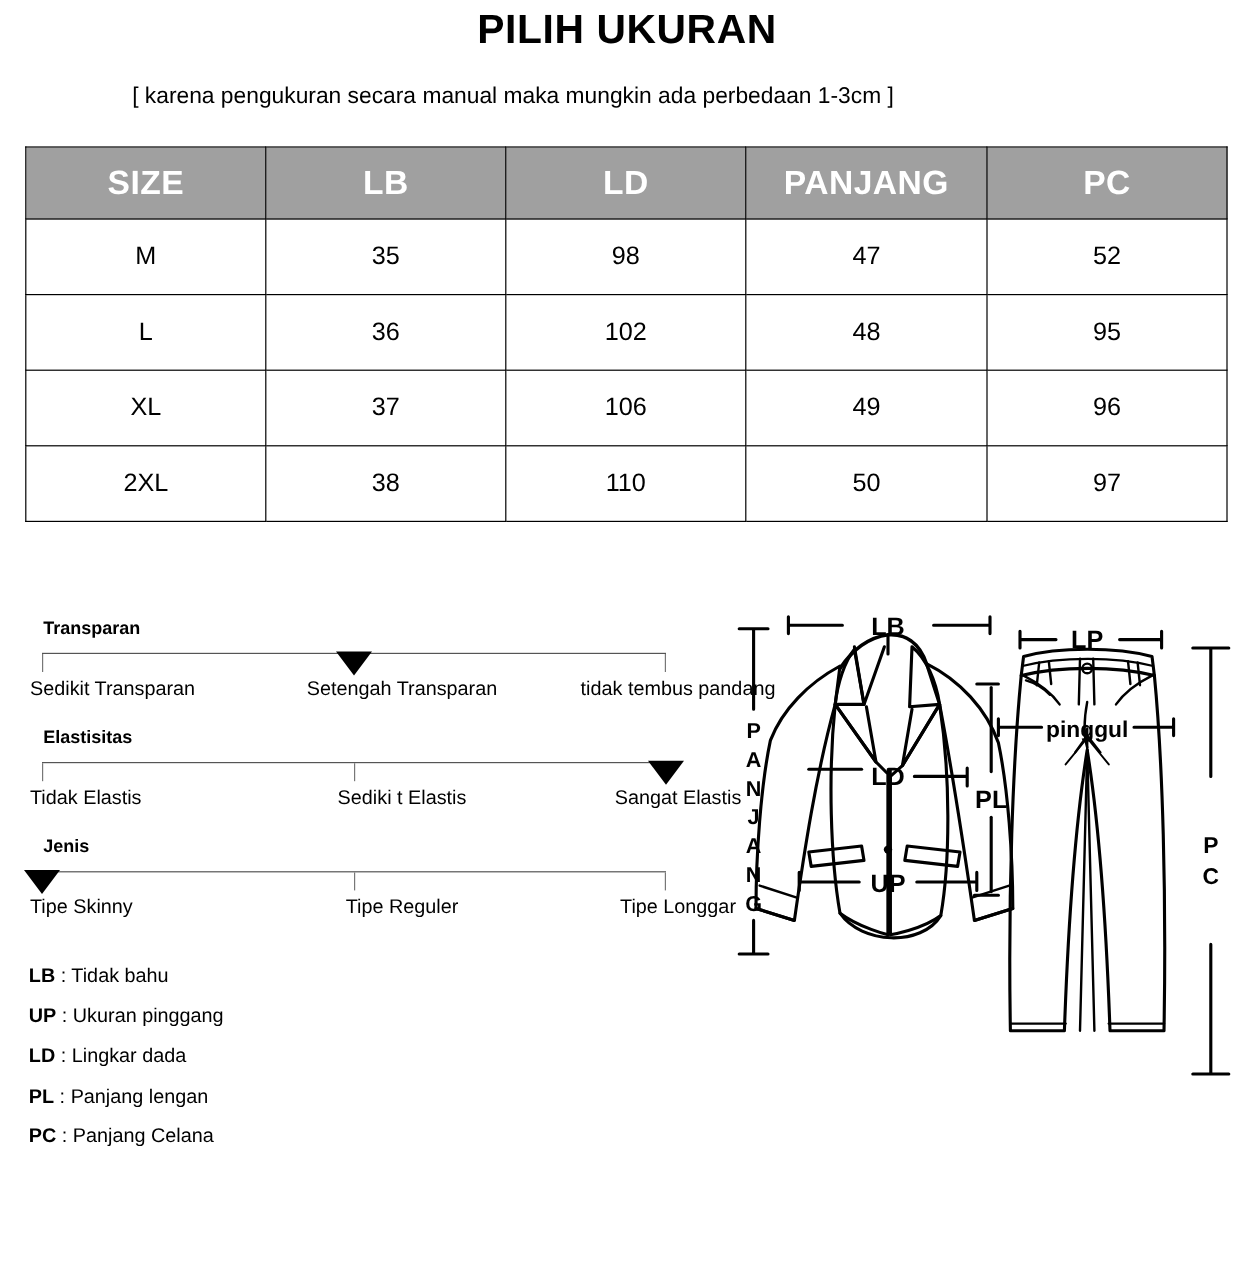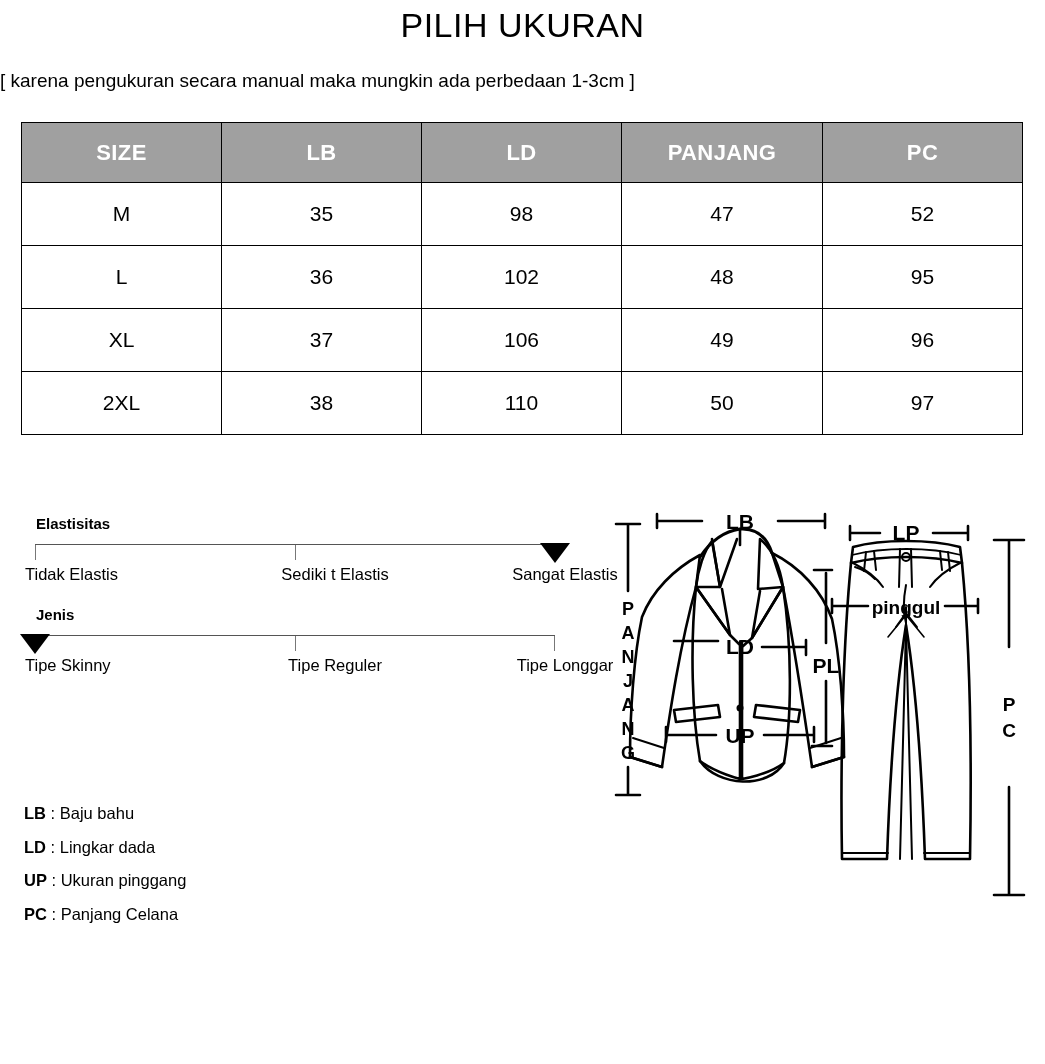--- a/index.html
+++ b/index.html
@@ -5,38 +5,38 @@
   html,body{margin:0;padding:0;background:#ffffff;}
   body{
     width:1045px;height:1064px;position:relative;overflow:hidden;
     font-family:"Liberation Sans","DejaVu Sans",sans-serif;
     color:#000000;
   }
 
   
   #page-title{
     position:absolute;left:0;top:6px;width:1045px;text-align:center;
-    font-size:34px;font-weight:normal;letter-spacing:.5px;
+    font-size:34px;font-weight:bold;letter-spacing:.5px;
   }
   #page-subtitle{
-    position:absolute;left:0;top:70px;width:855px;
+    position:absolute;left:0;top:70px;width:855px;text-align:center;
     font-size:19px;font-weight:400;
   }
 
   
   #size-table{
     position:absolute;left:21px;top:122px;width:1001px;
     border-collapse:collapse;table-layout:fixed;
   }
   #size-table th,#size-table td{
     border:1px solid #000;text-align:center;vertical-align:middle;
   }
   #size-table thead th{
     background:#a0a0a0;color:#ffffff;height:57px;
-    font-size:22px;font-weight:bold;letter-spacing:.4px;
+    font-size:28px;font-weight:bold;letter-spacing:.4px;
   }
   #size-table tbody td{
     height:60px;font-size:21px;font-weight:400;background:#ffffff;
   }
   .col-size{width:200px;}
   .col-lb{width:200px;}
   .col-ld{width:200px;}
   .col-panjang{width:201px;}
   .col-pc{width:200px;}
 
@@ -132,20 +132,34 @@
       <td>38</td>
       <td>110</td>
       <td>50</td>
       <td>97</td>
     </tr>
   </tbody>
 </table>
 
 <div id="scales">
 
+  <div class="scale-group">
+    <div class="scale-title">Transparan</div>
+    <div class="scale-bar">
+      <span class="scale-tick tick-left"></span>
+      <span class="scale-tick tick-mid"></span>
+      <span class="scale-tick tick-right"></span>
+      <span class="scale-marker mk-mid"></span>
+    </div>
+    <div class="scale-labels">
+      <span class="lbl-a">Sedikit Transparan</span>
+      <span class="lbl-b">Setengah Transparan</span>
+      <span class="lbl-c">tidak tembus pandang</span>
+    </div>
+  </div>
 
   <div class="scale-group">
     <div class="scale-title">Elastisitas</div>
     <div class="scale-bar">
       <span class="scale-tick tick-left"></span>
       <span class="scale-tick tick-mid"></span>
       <span class="scale-tick tick-right"></span>
       <span class="scale-marker mk-right"></span>
     </div>
     <div class="scale-labels">
@@ -166,27 +180,30 @@
     <div class="scale-labels">
       <span class="lbl-a">Tipe Skinny</span>
       <span class="lbl-b">Tipe  Reguler</span>
       <span class="lbl-c">Tipe Longgar</span>
     </div>
   </div>
 </div>
 
 <div id="legend">
   <div class="row">
-    <b>LB</b><span> : </span><span>Baju bahu</span>
+    <b>LB</b><span> : </span><span>Tidak bahu</span>
+  </div>
+  <div class="row">
+    <b>UP</b><span> : </span><span>Ukuran pinggang</span>
   </div>
   <div class="row">
     <b>LD</b><span> : </span><span>Lingkar dada</span>
   </div>
   <div class="row">
-    <b>UP</b><span> : </span><span>Ukuran pinggang</span>
+    <b>PL</b><span> : </span><span>Panjang lengan</span>
   </div>
   <div class="row">
     <b>PC</b><span> : </span><span>Panjang Celana</span>
   </div>
 </div>
 
 <div id="diagrams">
 <svg width="445" height="440" viewBox="0 0 445 440" xmlns="http://www.w3.org/2000/svg">
   <g fill="none" stroke="#000" stroke-width="2.6" stroke-linejoin="round" stroke-linecap="round">
 

